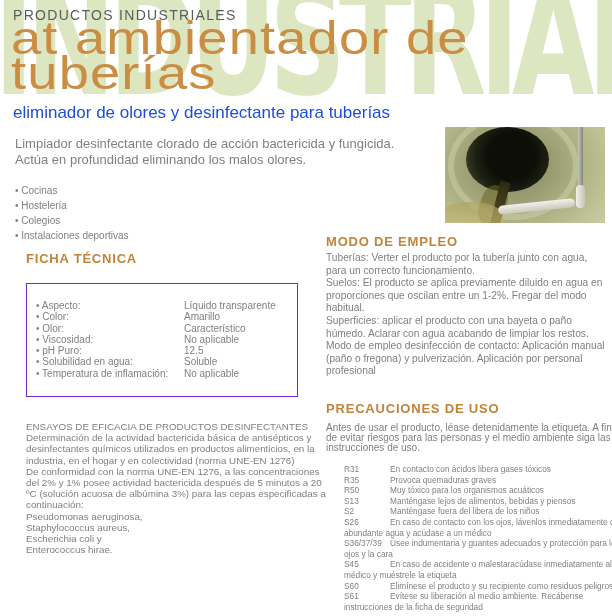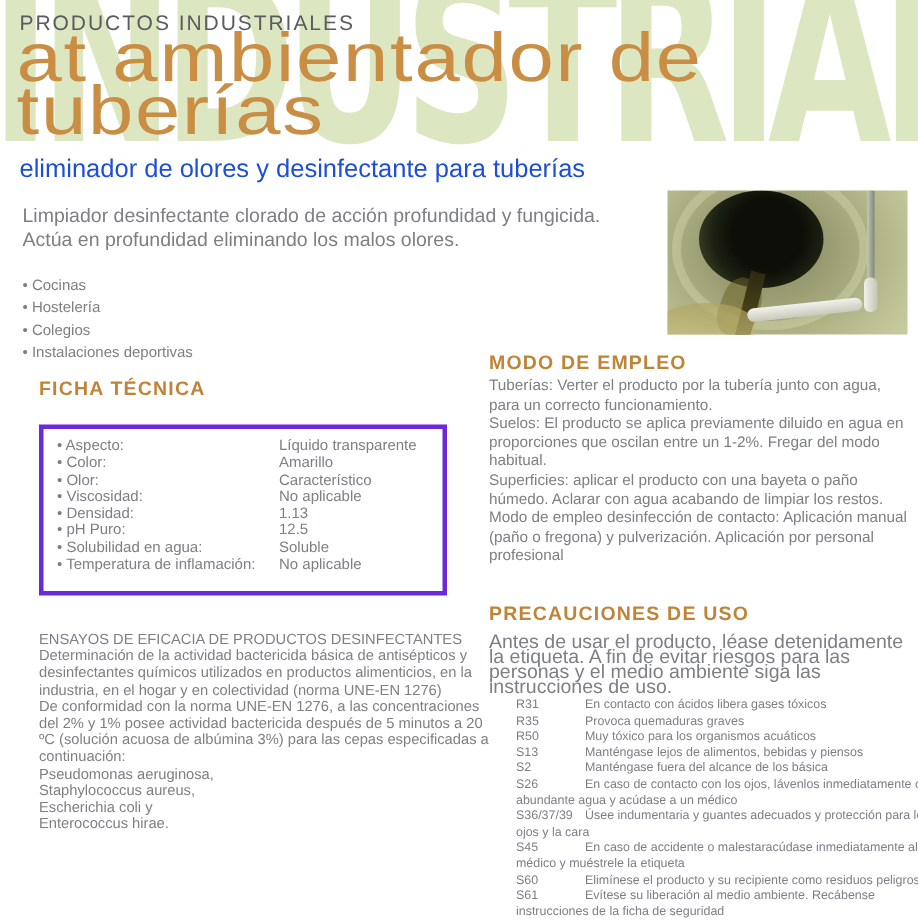--- a/index.html
+++ b/index.html
@@ -18,21 +18,21 @@
   .title span{display:block;}
   .subtitle{position:absolute;left:13px;top:103px;z-index:2;font-size:17px;color:#1d4ed8;}
   
   .intro{position:absolute;left:15px;top:136px;width:450px;font-size:13px;line-height:15.5px;z-index:2;}
   .apps{position:absolute;left:15px;top:183px;margin:0;padding:0;list-style:none;
         font-size:10px;line-height:15px;z-index:2;}
   .apps li::before{content:"\2022\00a0";}
   .sec{position:absolute;margin:0;z-index:2;font-size:13px;font-weight:bold;letter-spacing:.8px;color:#bf8438;}
   #ficha-heading{left:26px;top:251px;}
   .spec-box{position:absolute;left:26px;top:283px;width:272px;height:114px;z-index:2;
-        border:3px solid #6d28d9;box-sizing:border-box;padding:6px 0 0 9px;
+        border:1px solid #6d28d9;box-sizing:border-box;padding:16px 0 0 9px;
         font-size:10px;line-height:11.3px;}
   .spec-label{display:inline-block;width:148px;vertical-align:top;}
   .ensayos{position:absolute;left:26px;top:421px;width:302px;z-index:2;font-size:9.8px;line-height:11.2px;}
   .ensayos div{margin:0;}
   
   .photo{position:absolute;left:445px;top:127px;width:160px;height:96px;z-index:2;overflow:hidden;
         background:radial-gradient(ellipse 85% 115% at 42% 40%,#84875f 0%,#9a9d72 30%,#b2b588 55%,
                    #c0c396 72%,#cacda4 88%,#d0d3ae 100%);}
   .photo div{position:absolute;}
   .ph-ring{left:2%;top:-16%;width:74%;height:100%;border-radius:50%;border:6px solid rgba(222,226,184,.35);}
@@ -47,58 +47,57 @@
         opacity:.65;border-radius:50% 50% 0 0;}
   .ph-pipe-v{right:14%;top:0;width:5px;height:62%;background:linear-gradient(90deg,#c4c8bc,#82867a);}
   .ph-pipe-elbow{right:12.5%;top:60%;width:9px;height:24%;background:linear-gradient(90deg,#f0f0e8,#c5c5b5);border-radius:4px;}
   .ph-pipe-h{left:33%;top:78%;width:48%;height:9px;background:linear-gradient(#f2f2ec,#c8c8ba);
         border-radius:5px;transform:rotate(-6deg);}
   
   #modo-heading{left:326px;top:234px;}
   .modo{position:absolute;left:326px;top:252px;width:284px;z-index:2;font-size:10.2px;line-height:12.6px;}
   .modo p{margin:0;}
   #prec-heading{left:326px;top:401px;}
-  .prec-intro{position:absolute;left:326px;top:423px;width:286px;z-index:2;font-size:13px;line-height:10px;}
+  .prec-intro{position:absolute;left:326px;top:423px;width:286px;z-index:2;font-size:10px;line-height:10px;}
   .phrases{position:absolute;left:344px;top:464px;width:286px;z-index:2;font-size:8.3px;line-height:10.6px;}
   .phrase{margin:0;}
   .phrase .code{display:inline-block;min-width:46px;}
 </style>
 </head>
 <body>
 
 <div class="page">
 
   <div class="watermark">INDUSTRIAL</div>
   <div class="eyebrow">PRODUCTOS INDUSTRIALES</div>
   <h1 class="title">
     <span>at ambientador de</span>
     <span>tuberías</span>
   </h1>
   <div class="subtitle">eliminador de olores y desinfectante para tuberías</div>
 
   <div class="intro">
-    <div>Limpiador desinfectante clorado de acción profundidad y fungicida.</div>
+    <div>Limpiador desinfectante clorado de acción bactericida y fungicida.</div>
     <div>Actúa en profundidad eliminando los malos olores.</div>
   </div>
 
   <ul class="apps">
     <li>Cocinas</li>
     <li>Hostelería</li>
     <li>Colegios</li>
     <li>Instalaciones deportivas</li>
   </ul>
 
   <h2 class="sec" id="ficha-heading">FICHA TÉCNICA</h2>
 
   <div class="spec-box">
     <div class="spec-row"><span class="spec-label">• Aspecto:</span><span class="spec-value">Líquido transparente</span></div>
     <div class="spec-row"><span class="spec-label">• Color:</span><span class="spec-value">Amarillo</span></div>
     <div class="spec-row"><span class="spec-label">• Olor:</span><span class="spec-value">Característico</span></div>
     <div class="spec-row"><span class="spec-label">• Viscosidad:</span><span class="spec-value">No aplicable</span></div>
-    <div class="spec-row"><span class="spec-label">• Densidad:</span><span class="spec-value">1.13</span></div>
     <div class="spec-row"><span class="spec-label">• pH Puro:</span><span class="spec-value">12.5</span></div>
     <div class="spec-row"><span class="spec-label">• Solubilidad en agua:</span><span class="spec-value">Soluble</span></div>
     <div class="spec-row"><span class="spec-label">• Temperatura de inflamación:</span><span class="spec-value">No aplicable</span></div>
   </div>
 
   <div class="ensayos">
     <div>ENSAYOS DE EFICACIA DE PRODUCTOS DESINFECTANTES</div>
     <div>Determinación de la actividad bactericida básica de antisépticos y desinfectantes químicos utilizados en productos alimenticios, en la industria, en el hogar y en colectividad (norma UNE-EN 1276)</div>
     <div>De conformidad con la norma UNE-EN 1276, a las concentraciones del 2% y 1% posee actividad bactericida después de 5 minutos a 20 ºC (solución acuosa de albúmina 3%) para las cepas especificadas a continuación:</div>
     <div>Pseudomonas aeruginosa,</div>
@@ -127,21 +126,21 @@
   </div>
 
   <h2 class="sec" id="prec-heading">PRECAUCIONES DE USO</h2>
   <div class="prec-intro">Antes de usar el producto, léase detenidamente la etiqueta. A fin de evitar riesgos para las personas y el medio ambiente siga las instrucciones de uso.</div>
 
   <div class="phrases">
     <div class="phrase"><span class="code">R31</span><span>En contacto con ácidos libera gases tóxicos</span></div>
     <div class="phrase"><span class="code">R35</span><span>Provoca quemaduras graves</span></div>
     <div class="phrase"><span class="code">R50</span><span>Muy tóxico para los organismos acuáticos</span></div>
     <div class="phrase"><span class="code">S13</span><span>Manténgase lejos de alimentos, bebidas y piensos</span></div>
-    <div class="phrase"><span class="code">S2</span><span>Manténgase fuera del alcance de los básica</span></div>
+    <div class="phrase"><span class="code">S2</span><span>Manténgase fuera del libera de los niños</span></div>
     <div class="phrase"><span class="code">S26</span><span>En caso de contacto con los ojos, lávenlos inmediatamente con abundante agua y acúdase a un médico</span></div>
     <div class="phrase"><span class="code">S36/37/39</span><span>Úsee indumentaria y guantes adecuados y protección para los ojos y la cara</span></div>
     <div class="phrase"><span class="code">S45</span><span>En caso de accidente o malestaracúdase inmediatamente al médico y muéstrele la etiqueta</span></div>
     <div class="phrase"><span class="code">S60</span><span>Elimínese el producto y su recipiente como residuos peligrosos</span></div>
     <div class="phrase"><span class="code">S61</span><span>Evítese su liberación al medio ambiente. Recábense instrucciones de la ficha de seguridad</span></div>
   </div>
 
 </div>
 
 </body></html>

